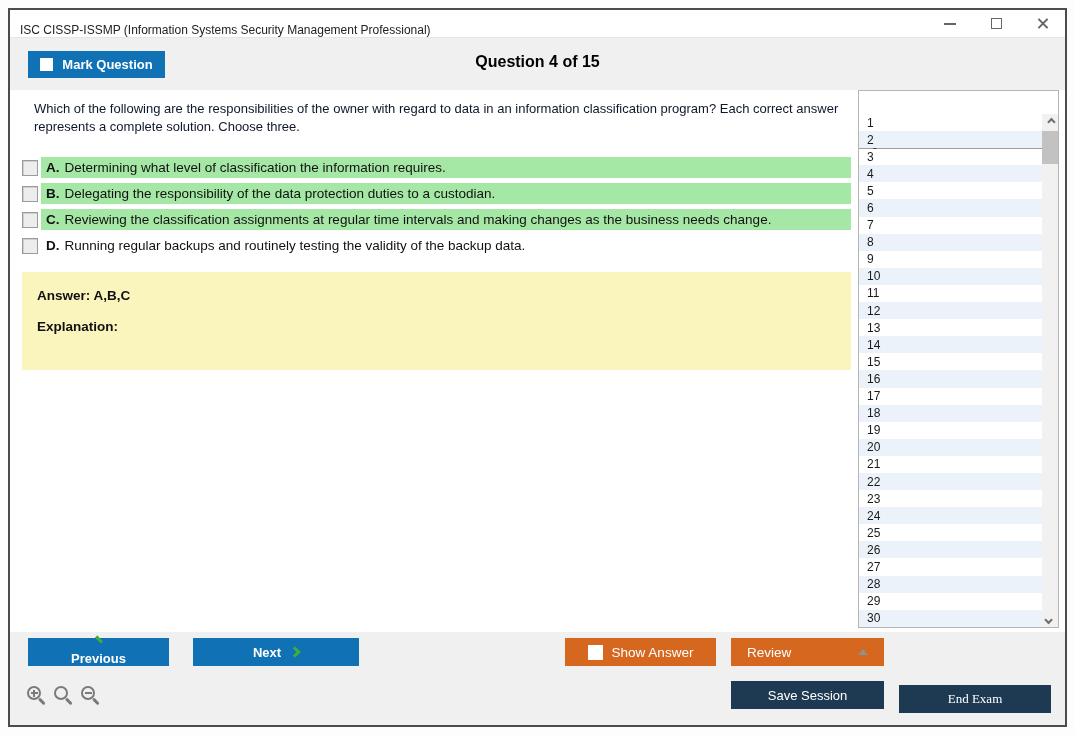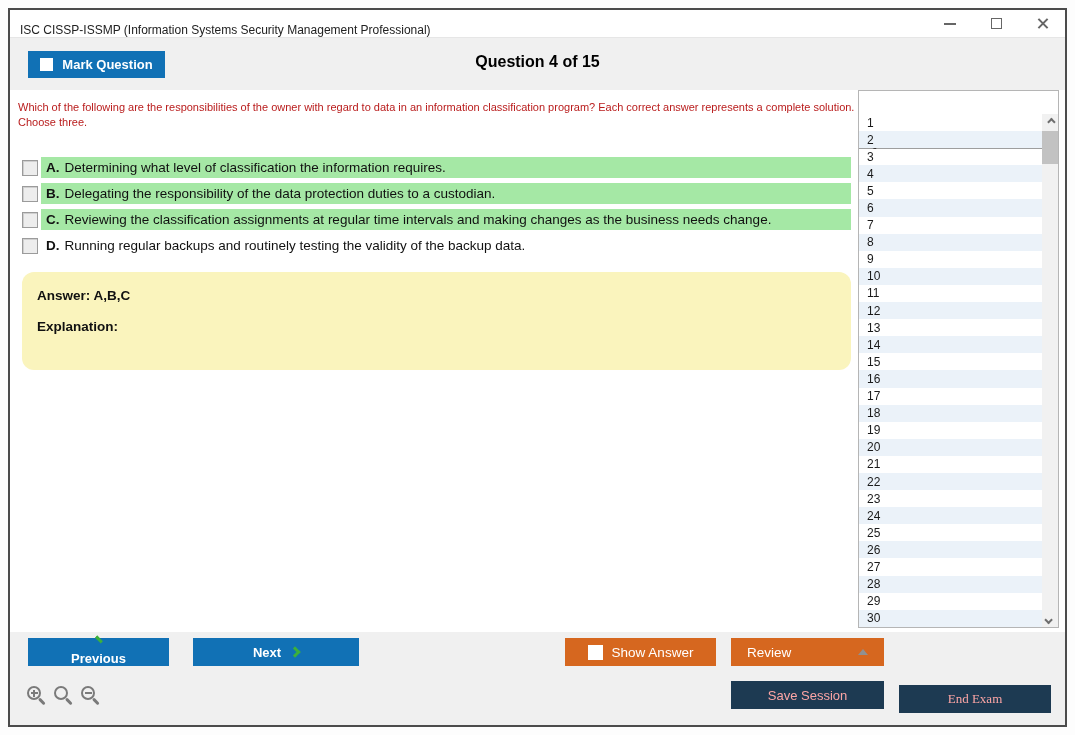--- a/index.html
+++ b/index.html
@@ -24,28 +24,28 @@
   .headerband{height:52px;position:relative;background:#F0F0F0;}
   .btn{border:none;display:flex;align-items:center;justify-content:center;cursor:pointer;font-family:"Liberation Sans",sans-serif;}
   .mark-btn{position:absolute;left:18px;top:13px;width:137px;height:27px;background:var(--blue);color:#fff;font-weight:bold;font-size:13px;gap:9px;}
   .cb{display:inline-block;background:#fff;flex:none;}
   .cb-13{width:13px;height:13px;}
   .cb-15{width:15px;height:15px;position:relative;}
   .cb-15.checked::after{content:'';position:absolute;left:4px;top:1px;width:5px;height:9px;border-right:2.5px solid var(--orange);border-bottom:2.5px solid var(--orange);transform:rotate(40deg);}
   .qcounter{position:absolute;left:0;right:0;top:15px;text-align:center;font-size:16px;font-weight:bold;color:#000;}
   
   .main{position:absolute;left:0;top:80px;width:1055px;height:542px;background:#fff;}
-  .qtext{position:absolute;left:8px;top:10px;width:840px;font-size:11px;line-height:1.38;color:#b91c1c;}
+  .qtext{position:absolute;left:24px;top:10px;width:840px;font-size:13px;line-height:1.38;color:#0f172a;}
   .options{position:absolute;left:12px;top:67px;width:829px;}
   .option{display:flex;align-items:center;height:21px;margin-bottom:5px;cursor:pointer;}
   .opt-cb{width:16px;height:16px;background:#EDEDED;border:1px solid #9B9B9B;box-shadow:inset 1px 1px 0 #cfcfcf;flex:none;margin-right:3px;}
   .opt-body{flex:1;height:21px;display:flex;align-items:center;padding-left:5px;font-size:13.5px;color:#111;}
   .option.hl .opt-body{background:var(--green);}
   .opt-letter{font-weight:bold;margin-right:5px;}
-  .answerbox{position:absolute;left:12px;top:182px;width:829px;height:98px;background:var(--yellow);padding:16px 0 0 15px;border-radius:12px;}
+  .answerbox{position:absolute;left:12px;top:182px;width:829px;height:98px;background:var(--yellow);padding:16px 0 0 15px;}
   .ans-line{font-size:13.5px;font-weight:bold;color:#111;margin-bottom:16px;}
   
   .sidebar{position:absolute;left:848px;top:0;width:201px;height:538px;background:#fff;border:1px solid #B5B5B5;}
   .sb-header{position:relative;height:22px;border-bottom:1px solid #9E9E9E;font-size:16px;color:#333;margin-top:36px;}
   .sb-header span{position:absolute;top:5px;}
   .sb-col1{left:7px;} .sb-col2{left:70px;} .sb-col3{left:135px;}
   .sb-body{position:absolute;left:0;top:23px;right:0;bottom:0;display:flex;}
   .sb-rows{flex:1;display:flex;flex-direction:column;}
   .sb-row{flex:1;display:flex;align-items:center;padding-left:8px;font-size:12px;color:#1a1a1a;cursor:pointer;}
   .sb-row:nth-child(even){background:var(--altrow);}
@@ -54,21 +54,21 @@
   .sb-arrow.up{top:0;} .sb-arrow.down{bottom:0;}
   .sb-thumb{position:absolute;left:0;top:17px;width:16px;height:33px;background:#C2C2C2;cursor:pointer;}
   .chev{display:block;width:6px;height:6px;border-left:2px solid #6E6E6E;border-bottom:2px solid #6E6E6E;}
   .chev.up{transform:rotate(135deg) translate(-1px,-1px);}
   .chev.down{transform:rotate(-45deg) translate(-1px,-1px);}
   
   .footer{position:absolute;left:0;top:622px;width:1055px;height:93px;background:#F0F0F0;}
   .fbtn{position:absolute;height:28px;font-size:13px;}
   .blue-btn{background:var(--blue);color:#fff;font-weight:bold;gap:10px;}
   .orange-btn{background:var(--orange);color:#fff;font-weight:normal;font-size:13.5px;gap:9px;}
-  .navy-btn{background:var(--navy);color:#fca5a5;font-weight:normal;}
+  .navy-btn{background:var(--navy);color:#ffffff;font-weight:normal;}
   .btn-prev{left:18px;top:6px;width:141px;flex-direction:column;}
   .btn-next{left:183px;top:6px;width:166px;}
   .btn-show-answer{left:555px;top:6px;width:151px;}
   .btn-review{left:721px;top:6px;width:153px;justify-content:space-between;padding:0 16px;}
   .btn-show-list{left:889px;top:6px;width:152px;}
   .btn-save{left:721px;top:49px;width:153px;}
   .btn-end{left:889px;top:53px;width:152px;font-family:Liberation Serif, serif;}
   .gchev{display:block;width:8px;height:8px;border-left:3px solid var(--chev);border-bottom:3px solid var(--chev);}
   .gchev.left{transform:rotate(45deg);}
   .gchev.right{transform:rotate(-135deg);}

